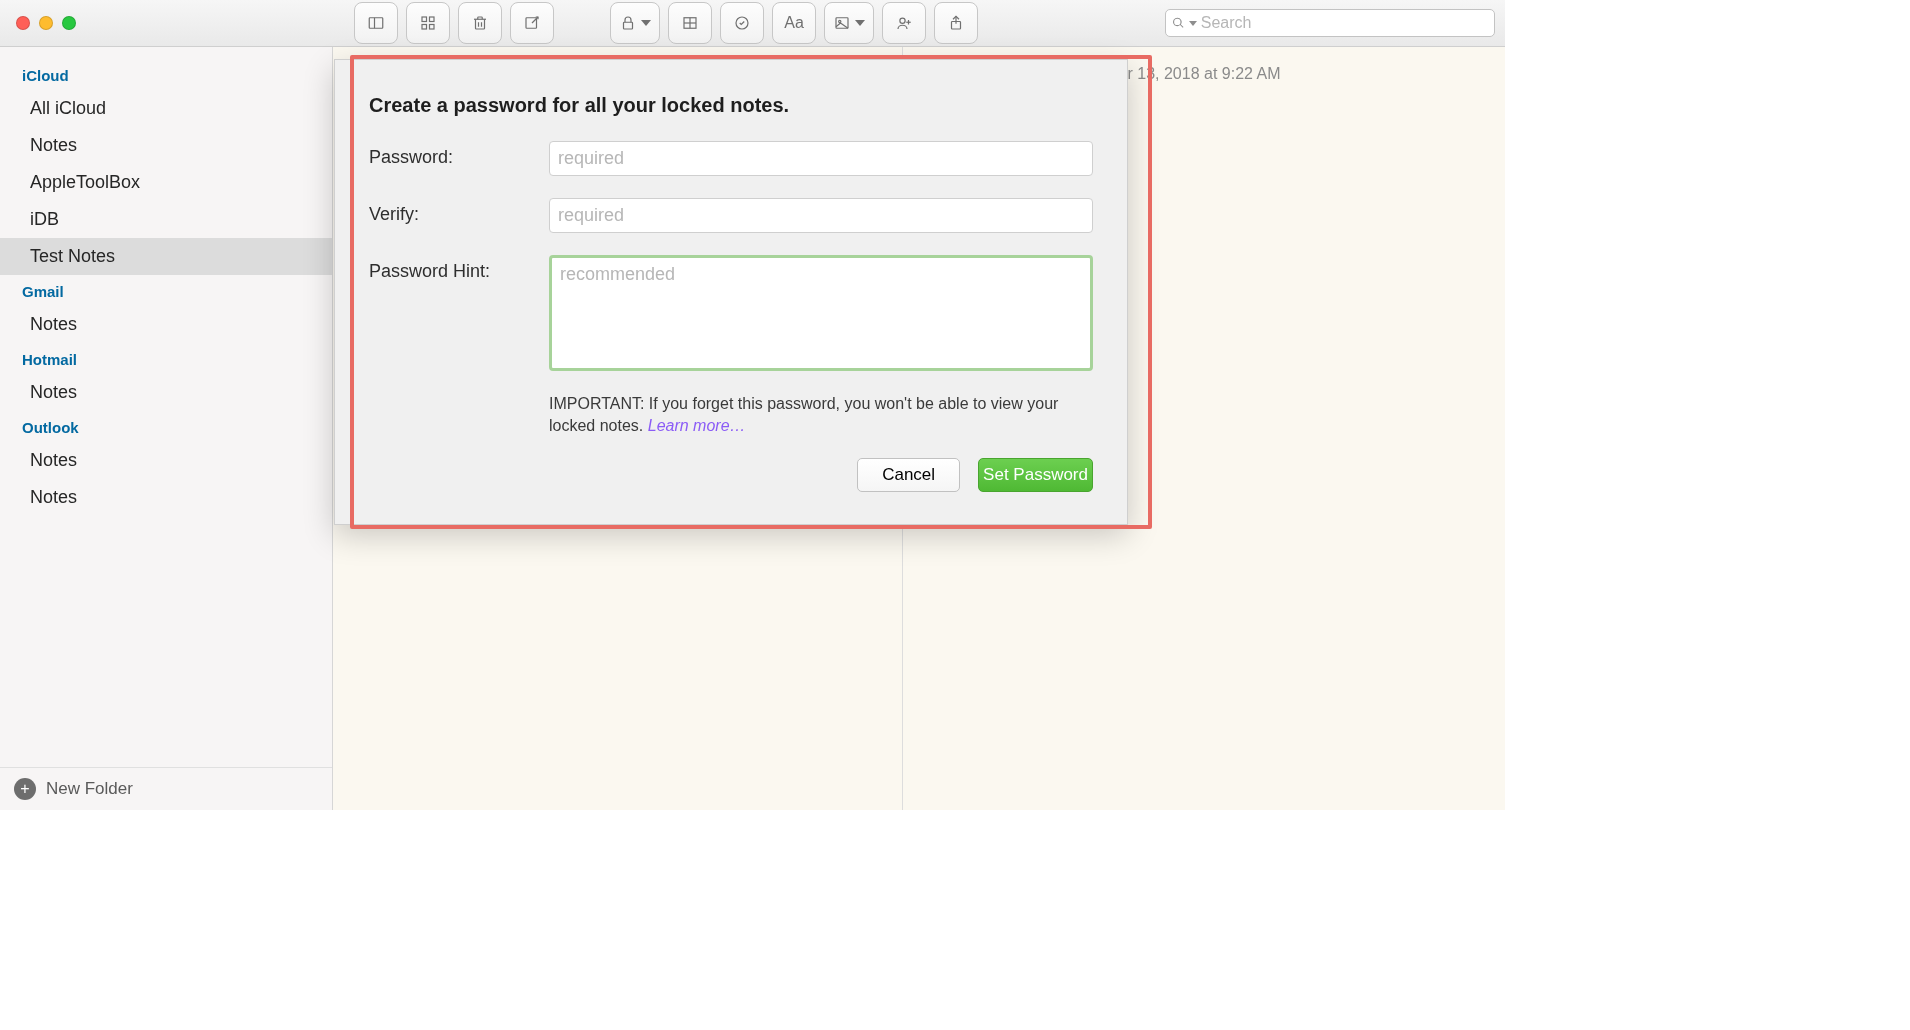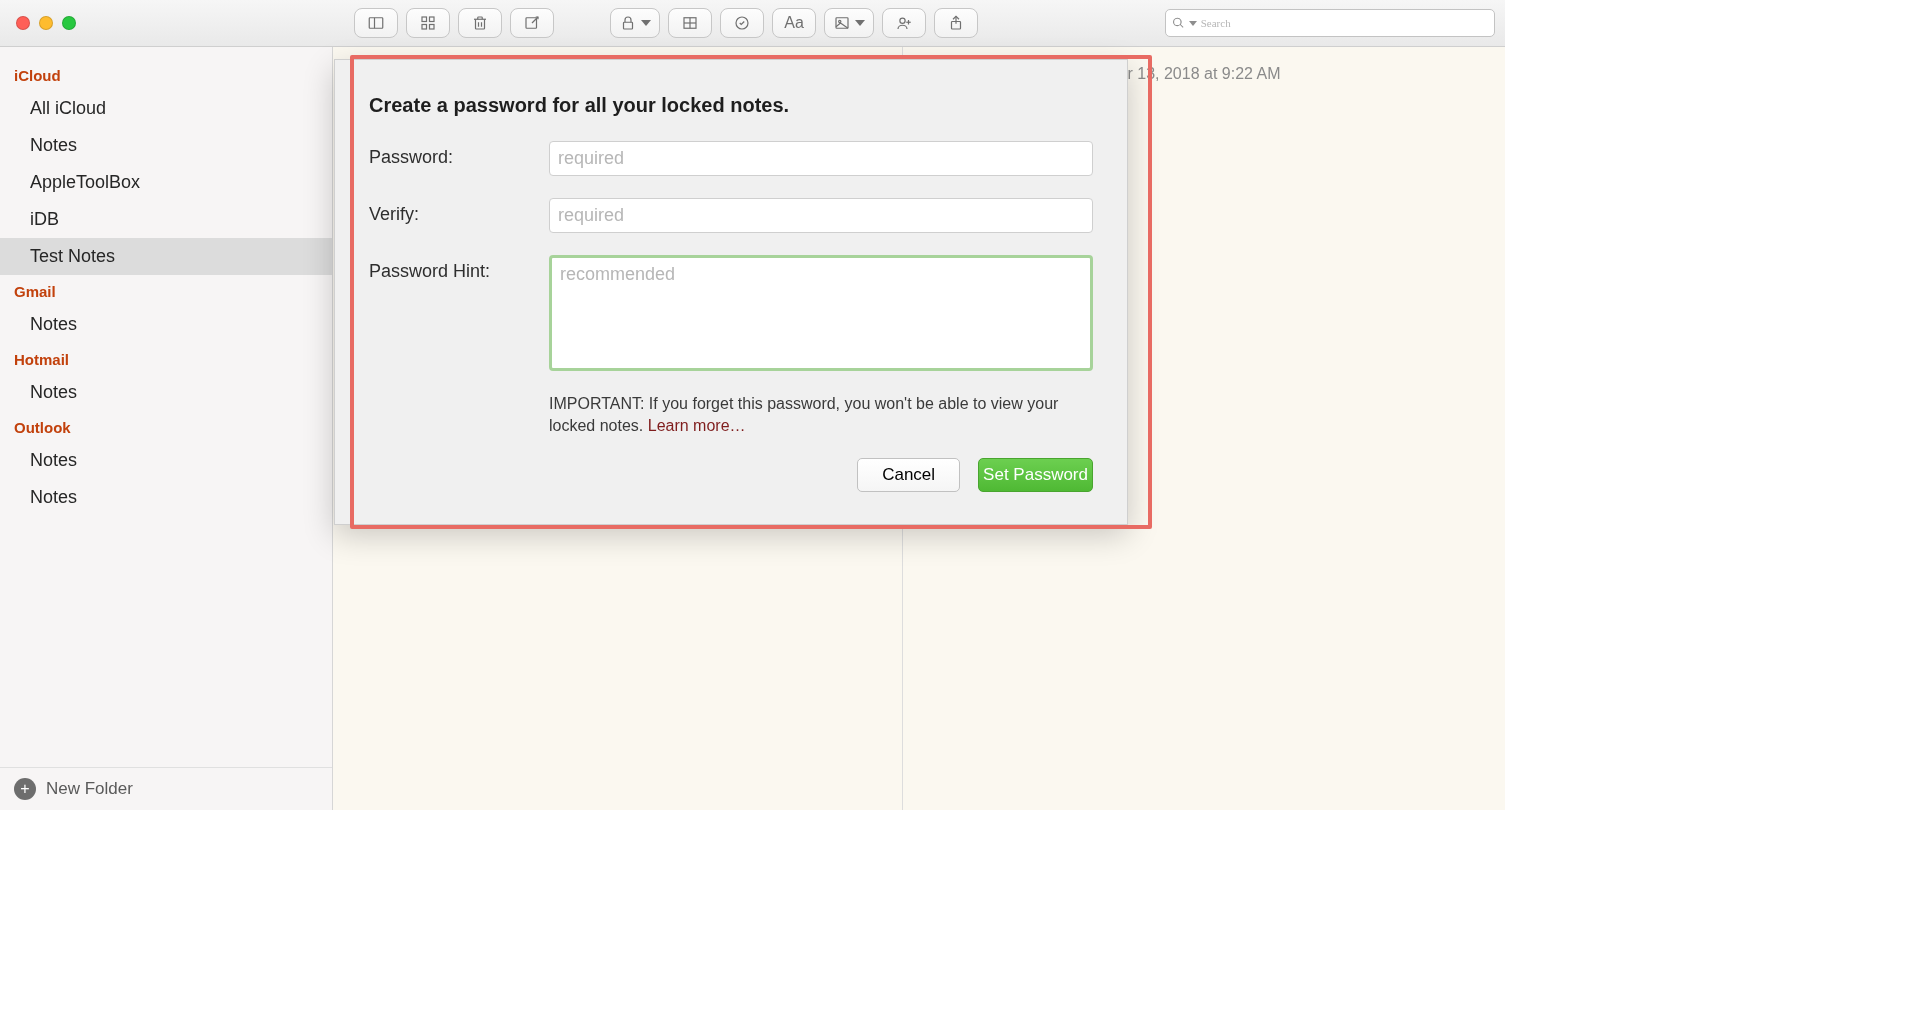--- a/index.html
+++ b/index.html
@@ -8,37 +8,37 @@
     
     .titlebar { height: 47px; background: linear-gradient(to bottom, #f6f6f6, #e9e9e9); border-bottom: 1px solid #cfcfcf; display: flex; align-items: center; padding: 0 10px; gap: 8px; }
     .traffic { display: flex; gap: 9px; padding-left: 6px; padding-right: 12px; align-items: center; }
     .dot { width: 14px; height: 14px; border-radius: 50%; border: 0.5px solid rgba(0,0,0,0.15); }
     .dot.red { background: #ff5f57; }
     .dot.yellow { background: #febc2e; }
     .dot.green { background: #28c840; }
 
     .tb-spacer-sm { width: 250px; }
     .tb-group { display: flex; gap: 8px; align-items: center; }
-    .tb-btn { height: 30px; min-width: 44px; padding: 0 8px; background: linear-gradient(to bottom,#fdfdfd,#f2f2f2); border: 1px solid #c7c7c7; border-radius: 8px; display: inline-flex; align-items: center; justify-content: center; color: #6d6d6d; font-size: 14px; }
+    .tb-btn { height: 42px; min-width: 44px; padding: 0 8px; background: linear-gradient(to bottom,#fdfdfd,#f2f2f2); border: 1px solid #c7c7c7; border-radius: 8px; display: inline-flex; align-items: center; justify-content: center; color: #6d6d6d; font-size: 14px; }
     .tb-btn svg { width: 18px; height: 18px; stroke: #707070; fill: none; stroke-width: 1.6; }
     .tb-btn .chev { margin-left: 4px; border-left: 5px solid transparent; border-right: 5px solid transparent; border-top: 6px solid #707070; }
     .tb-btn.aa { font-size: 16px; color: #707070; }
 
     .search-wrap { flex: 1; display: flex; justify-content: flex-end; }
     .search { width: 330px; height: 28px; border: 1px solid #c3c3c3; border-radius: 5px; display: flex; align-items: center; padding: 0 6px; gap: 4px; background: #fff; }
     .search svg { width: 14px; height: 14px; fill: #8e8e8e; }
-    .search input { border: none; outline: none; font-size: 11px; color: #333; width: 100%; background: transparent; font-family: Liberation Serif, serif; }
+    .search input { border: none; outline: none; font-size: 16px; color: #333; width: 100%; background: transparent; }
     .search input::placeholder { color: #b6b6b6; }
     .search .dd { width: 0; height: 0; border-left: 4px solid transparent; border-right: 4px solid transparent; border-top: 5px solid #8e8e8e; }
 
     
     .app-body { display: flex; height: calc(100% - 47px); }
     .sidebar { width: 333px; background: #f7f5f5; border-right: 1px solid #d6d6d6; display: flex; flex-direction: column; position: relative; }
     .side-scroll { flex: 1; overflow: hidden; padding-top: 12px; }
-    .side-sec-title { font-size: 15px; color: #c2410c; font-weight: 600; padding: 8px 14px 6px; }
+    .side-sec-title { font-size: 15px; color: #0369a1; font-weight: 600; padding: 8px 22px 6px; }
     .side-item { font-size: 18px; color: #262626; padding: 8px 14px 8px 30px; cursor: default; }
     .side-item.selected { background: #dcdcdc; }
     .side-bottom { border-top: 1px solid #e0e0e0; padding: 10px 14px; display: flex; align-items: center; gap: 10px; color: #5a5a5a; font-size: 17px; background: #f7f5f5; }
     .plus-circle { width: 22px; height: 22px; border-radius: 50%; background: #6d6d6d; color: #fff; display: inline-flex; align-items: center; justify-content: center; font-size: 16px; line-height: 1; }
 
     .middle { width: 570px; background: #fbf8f0; border-right: 1px solid #ddd; position: relative; }
     .note-area { flex: 1; background: #fbf8f0; position: relative; padding: 18px 28px; }
     .note-ts { text-align: center; color: #8a8a8a; font-size: 16px; margin-bottom: 6px; }
     .note-title { font-size: 34px; font-weight: 700; color: #2b2b2b; }
 
@@ -47,21 +47,21 @@
     .annot-border { position: absolute; left: 350px; top: 55px; width: 802px; height: 474px; border: 4px solid #e86b63; pointer-events: none; border-radius: 2px; }
 
     .dlg-title { font-size: 20px; font-weight: 700; color: #1e1e1e; margin-bottom: 24px; }
     .form-row { display: flex; align-items: flex-start; margin-bottom: 22px; }
     .form-row label { width: 180px; text-align: left; padding-right: 4px; font-size: 18px; color: #2e2e2e; padding-top: 6px; }
     .form-row input[type=password], .form-row textarea { flex: 1; border: 1px solid #cfcfcf; background: #fff; font-size: 18px; padding: 6px 8px; outline: none; border-radius: 4px; }
     .form-row input[type=password]::placeholder, .form-row textarea::placeholder { color: #b6b6b6; }
     .form-row textarea { height: 116px; resize: none; border: 3px solid #a7d39a; }
 
     .dlg-note { margin-left: 180px; font-size: 16px; color: #3a3a3a; line-height: 1.35; margin-bottom: 22px; }
-    .dlg-note a { color: #7f1d1d; text-decoration: none; }
+    .dlg-note a { color: #8b5cf6; text-decoration: none; font-style: italic; }
 
     .dlg-actions { display: flex; justify-content: flex-end; gap: 18px; }
     .btn { height: 34px; padding: 0 24px; font-size: 17px; border-radius: 5px; border: 1px solid #c1c1c1; background: linear-gradient(to bottom,#ffffff,#f5f5f5); cursor: default; }
     .btn.primary { background: linear-gradient(to bottom,#6ccf50,#4fb934); color: #fff; border: 1px solid #49a52f; font-weight: 500; padding: 0 4px; }
   </style>
 </head>
 <body>
 
 <div class="titlebar">
   <div class="traffic">

